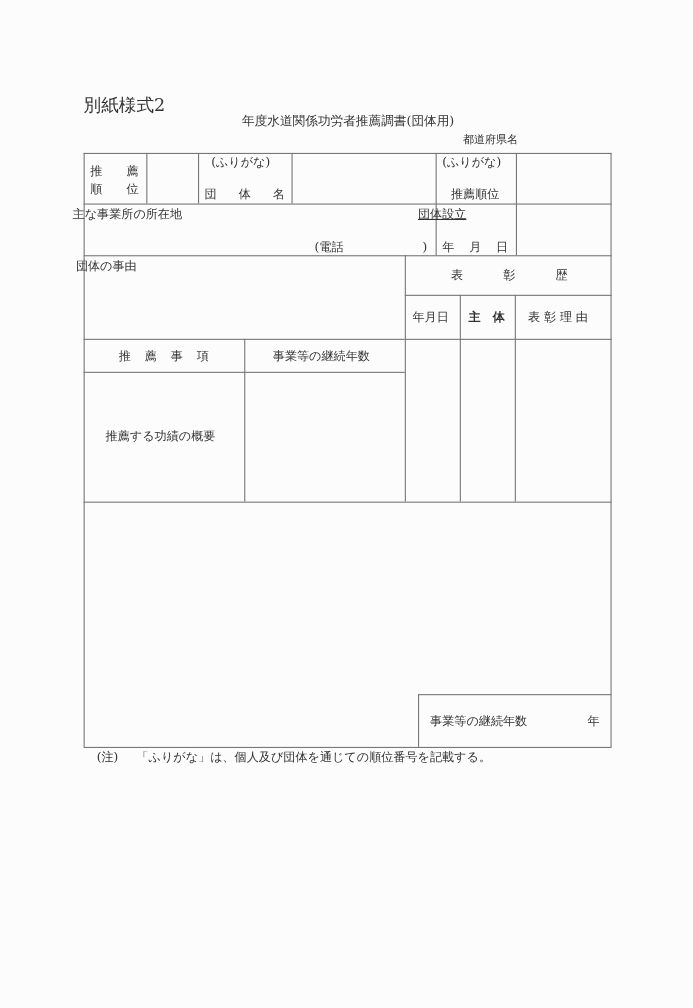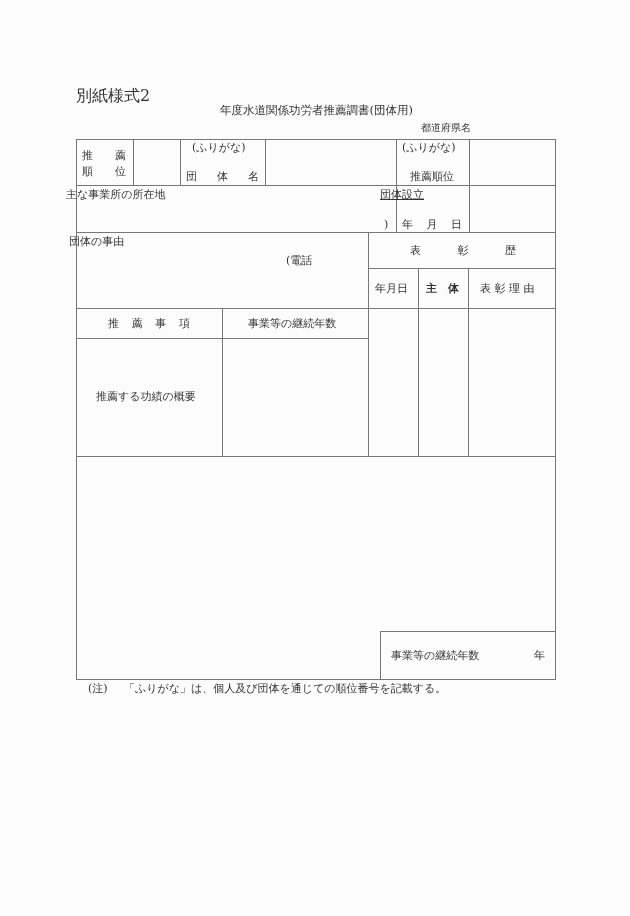--- a/index.html
+++ b/index.html
@@ -70,21 +70,21 @@
   <span>団</span>
   <span>体</span>
   <span>名</span>
 </div>
 <div class="abs" style="left:266px;top:140px;width:129px;height:44px;"></div>
 <div class="abs" style="left:402px;top:142px;">(ふりがな)</div>
 <div class="abs" style="left:410px;top:171px;">推薦順位</div>
 <div class="abs" style="left:470px;top:140px;width:84px;height:44px;"></div>
 
 <div class="abs" style="left:66px;top:189px;">主な事業所の所在地</div>
-<div class="abs" style="left:286px;top:219px;margin-top:36px;">(電話</div>
+<div class="abs" style="left:286px;top:219px;">(電話</div>
 <div class="abs" style="left:384px;top:219px;">)</div>
 <div class="abs" style="left:77px;top:200px;width:318px;height:16px;"></div>
 <div class="abs" style="left:380px;top:189px;text-decoration:underline;">団体設立</div>
 <div class="abs spread" style="left:402px;top:219px;width:60px;">
   <span>年</span>
   <span>月</span>
   <span>日</span>
 </div>
 <div class="abs" style="left:470px;top:186px;width:84px;height:45px;"></div>
 

